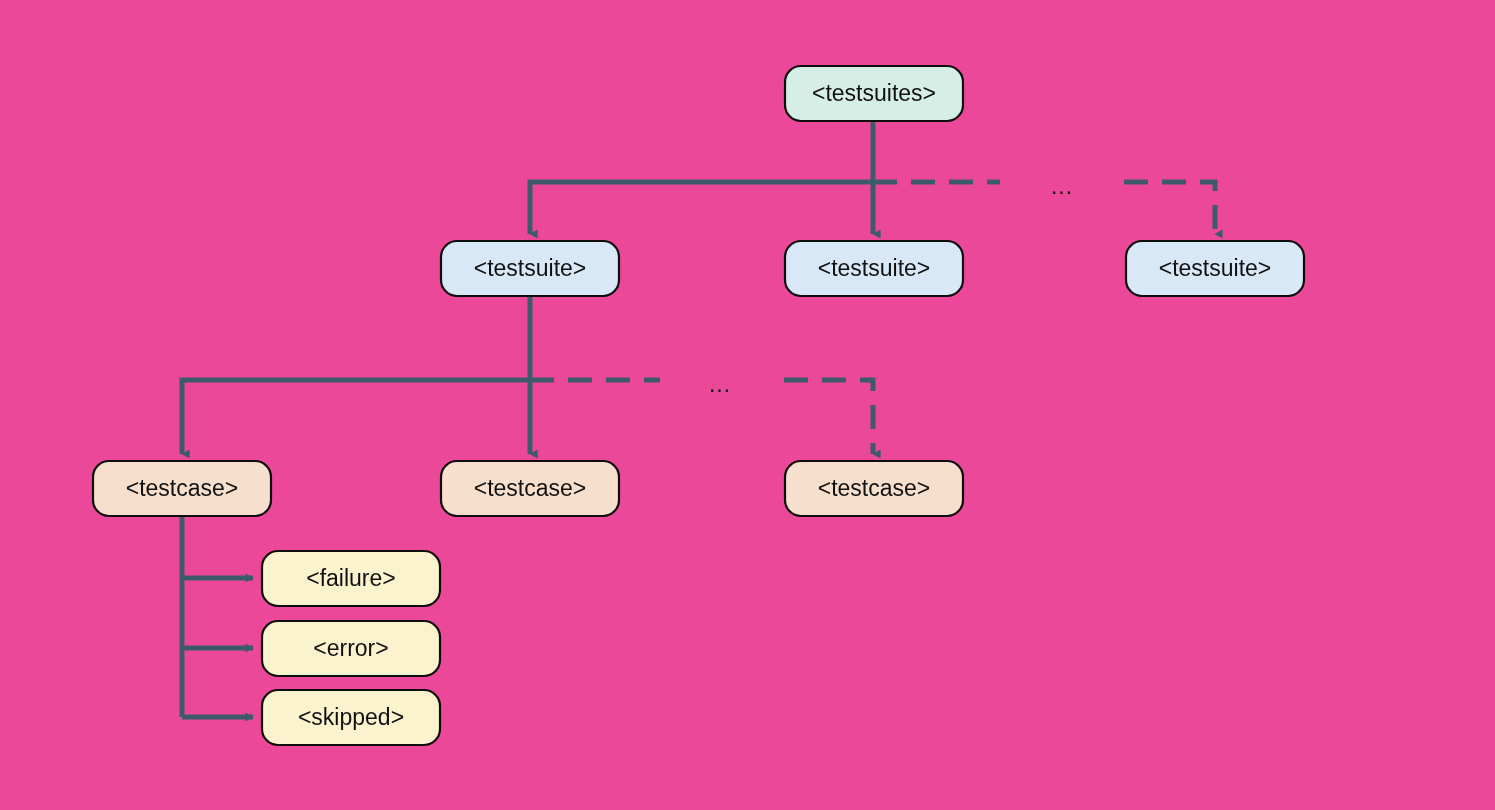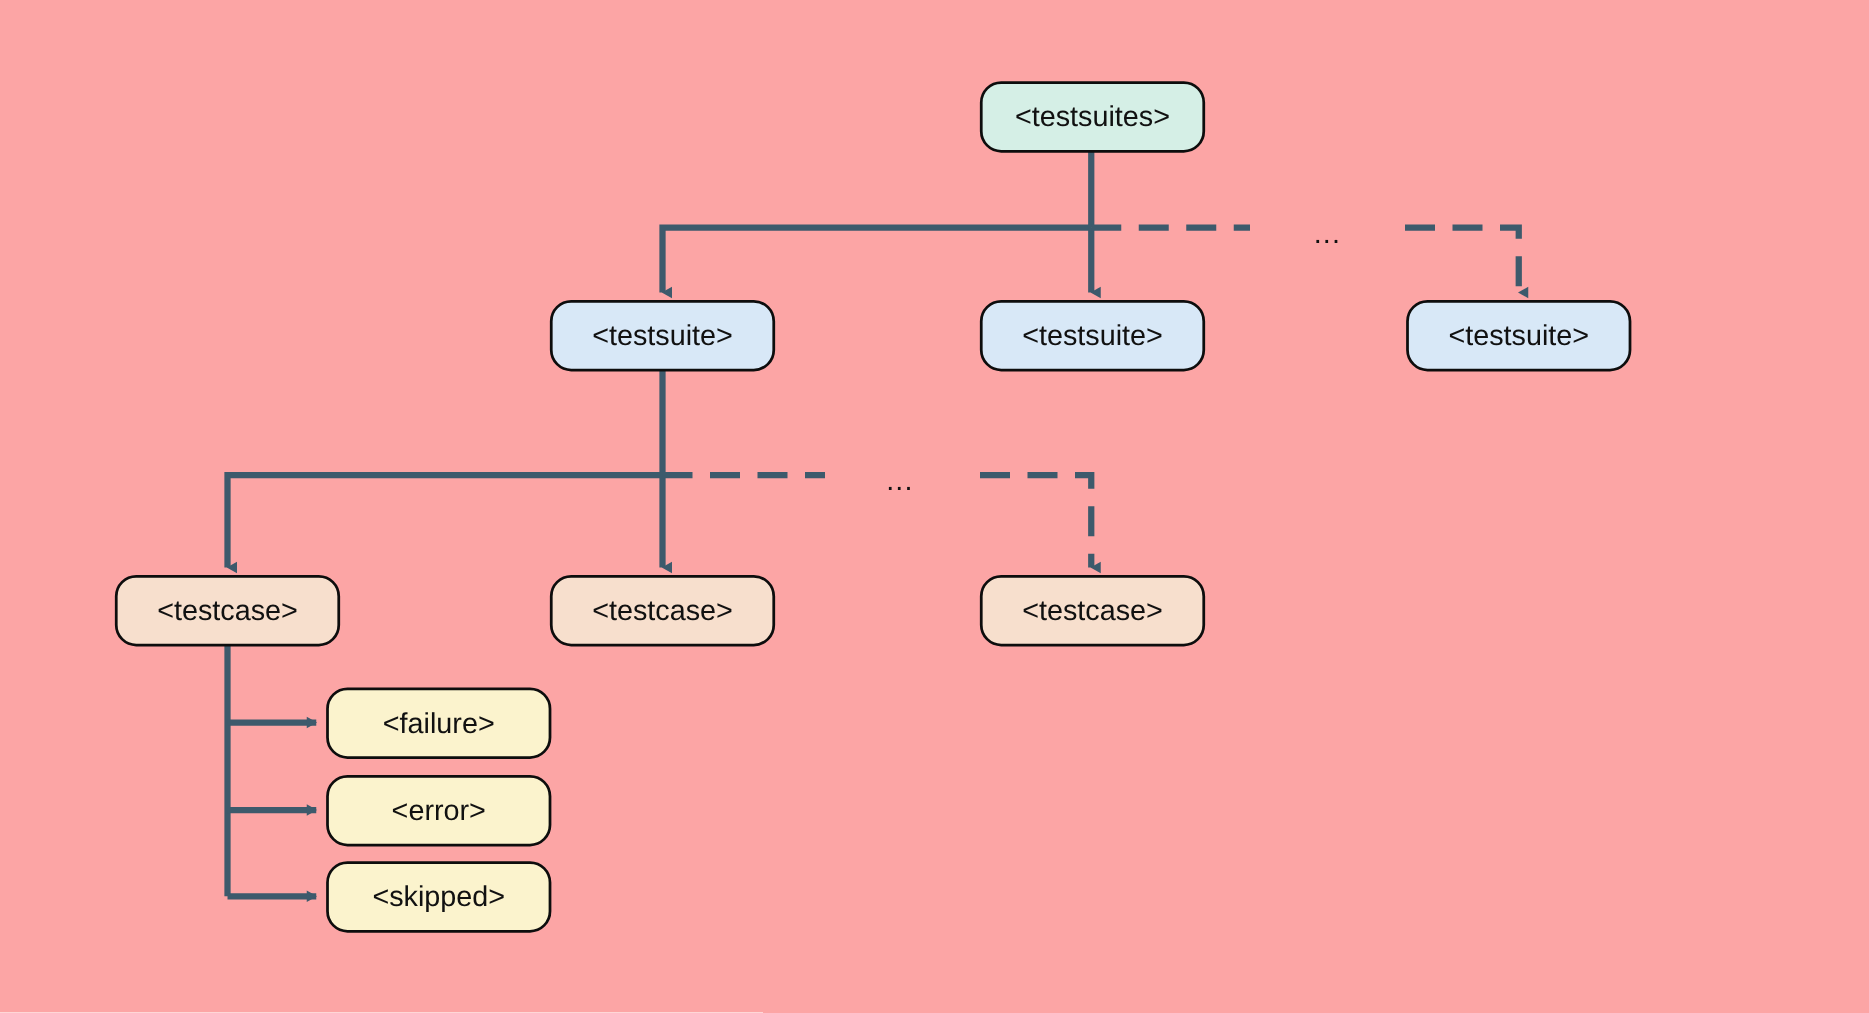--- a/index.html
+++ b/index.html
@@ -10,21 +10,21 @@
   body {
     width: 1495px;
     height: 810px;
     font-family: "Liberation Sans", sans-serif;
     overflow: hidden;
   }
   #diagram-root {
     position: relative;
     width: 1495px;
     height: 810px;
-    background: #fca5a5;
+    background: #ec4899;
   }
   svg#diagram-svg {
     display: block;
     width: 1495px;
     height: 810px;
   }
   .node-label {
     font-family: "Liberation Sans", sans-serif;
     font-size: 23px;
     fill: #111111;

